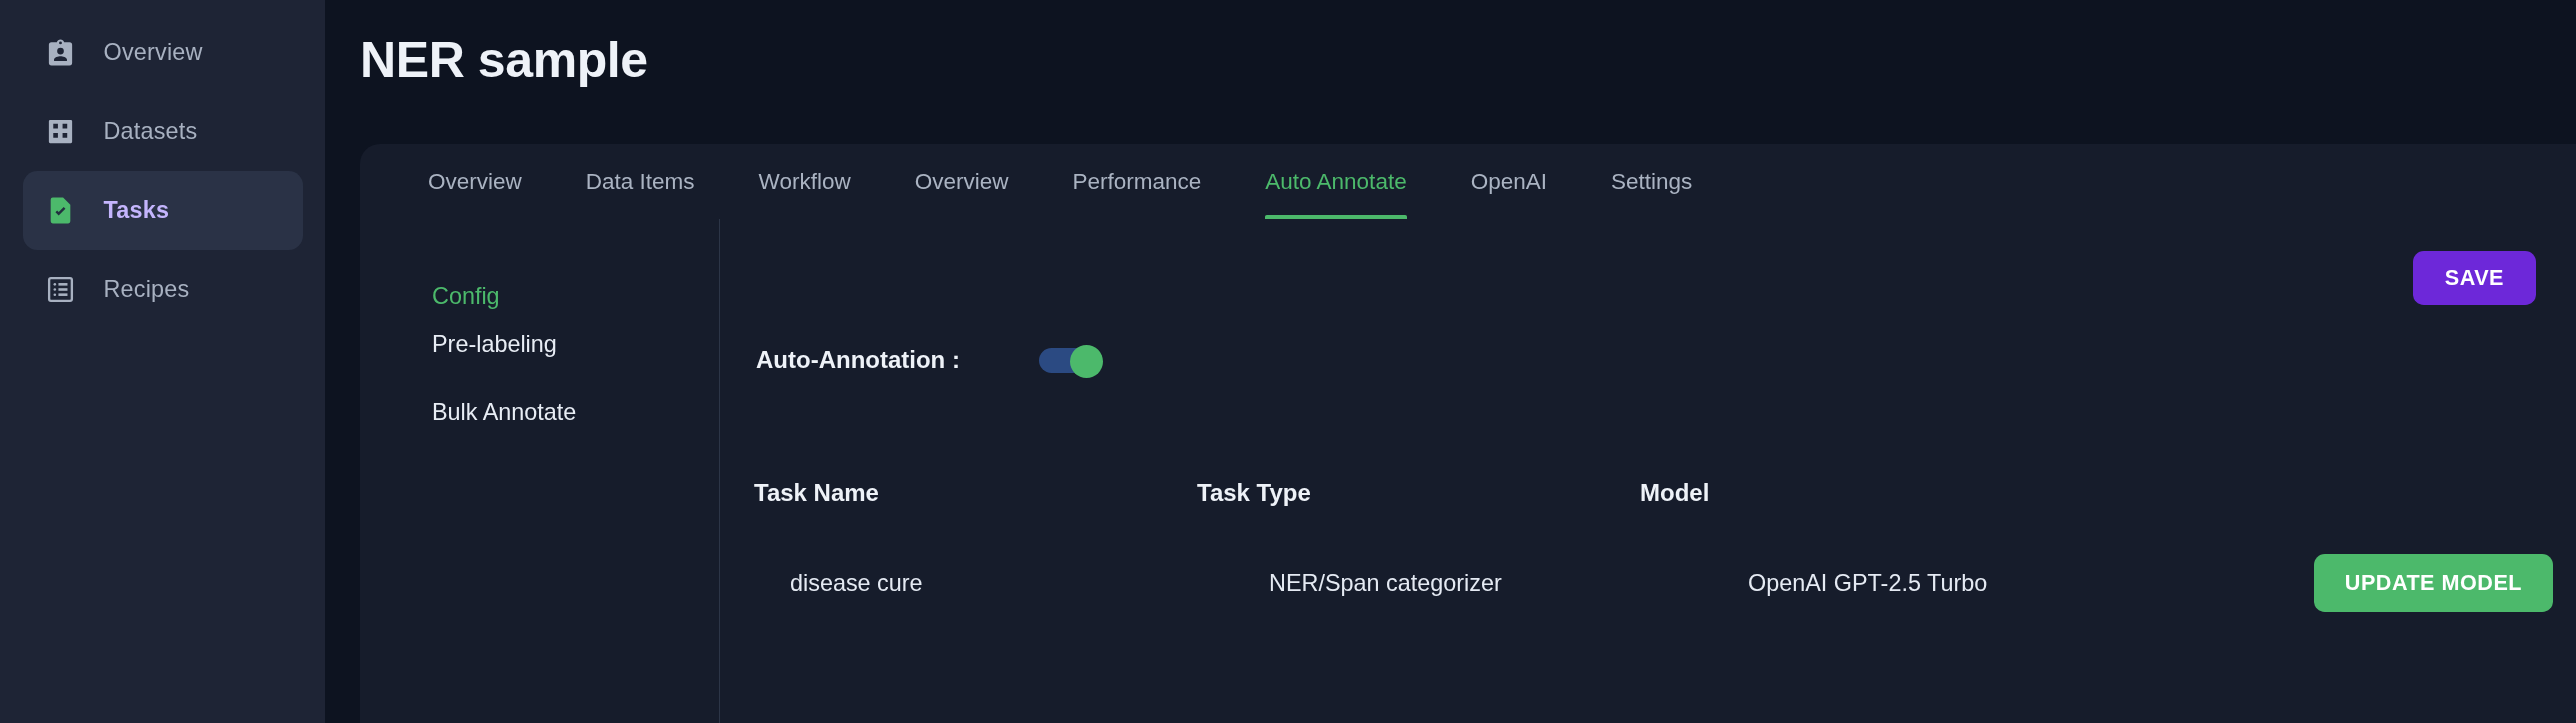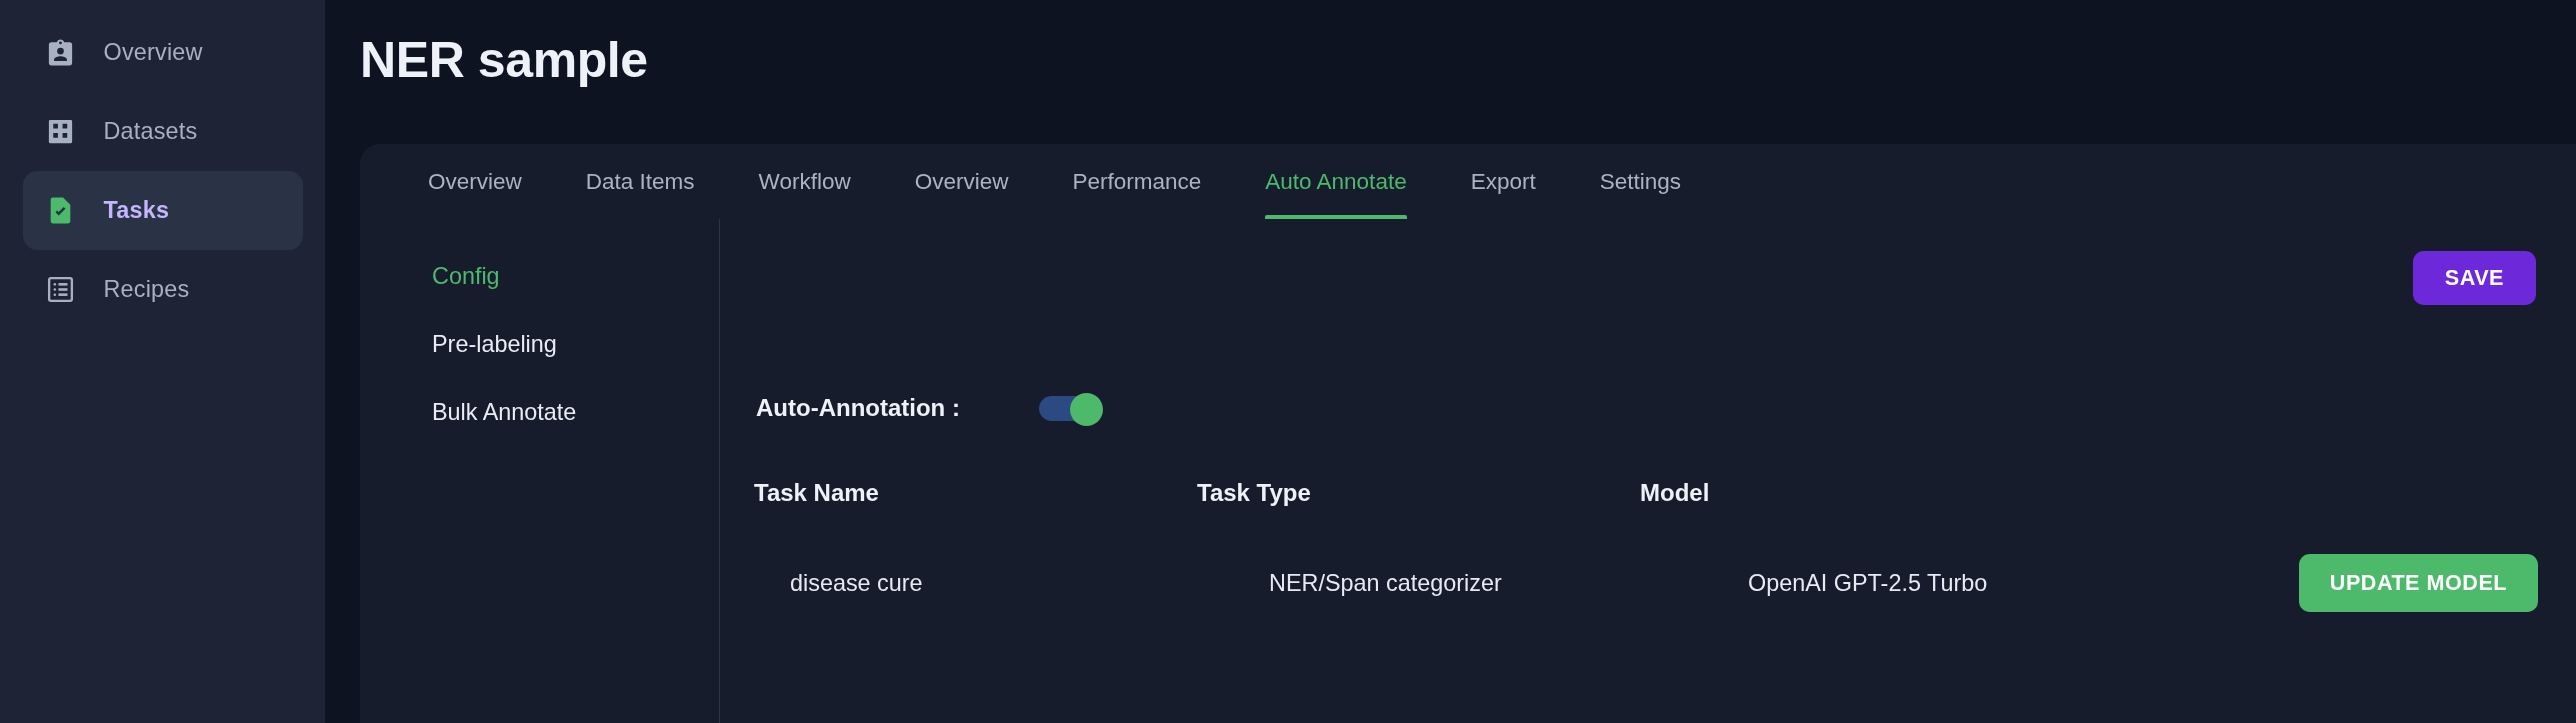--- a/index.html
+++ b/index.html
@@ -145,20 +145,21 @@
     color: #e8edf5;
     padding: 0 0 0 72px;
     height: 68px;
     display: flex;
     align-items: center;
     cursor: pointer;
   }
 
   .subnav-item.active {
     color: #4cb96b;
+    align-items: flex-end;
   }
 
   
   .config-pane {
     flex: 1 1 auto;
     position: relative;
     padding: 0 0 0 0;
   }
 
   .save-button {
@@ -177,21 +178,20 @@
     font-family: "Liberation Sans", sans-serif;
   }
 
   .toggle-row {
     position: absolute;
     top: 126px;
     left: 36px;
     display: flex;
     align-items: center;
     gap: 79px;
-    margin-top: 48px;
   }
 
   .toggle-label {
     font-size: 24px;
     font-weight: bold;
     color: #eef2f8;
   }
 
   .toggle-switch {
     position: relative;
@@ -218,21 +218,21 @@
     height: 33px;
     border-radius: 50%;
     background: #4cb96b;
   }
 
   
   .table {
     position: absolute;
     top: 229px;
     left: 34px;
-    right: 38px;
+    right: 23px;
   }
 
   .trow {
     display: flex;
     align-items: center;
     height: 90px;
   }
 
   .cell-name  { flex: 0 0 443px; }
   .cell-type  { flex: 0 0 443px; }
@@ -332,21 +332,21 @@
     <div class="tab">
         <span>Overview</span>
       </div>
     <div class="tab">
         <span>Performance</span>
       </div>
     <div class="tab active">
         <span>Auto Annotate</span>
       </div>
     <div class="tab">
-        <span>Export</span>
+        <span>OpenAI</span>
       </div>
     <div class="tab">
         <span>Settings</span>
       </div>
   </div>
 
   <div class="content-body">
 
     <div class="subnav">
       <div class="subnav-item active">

